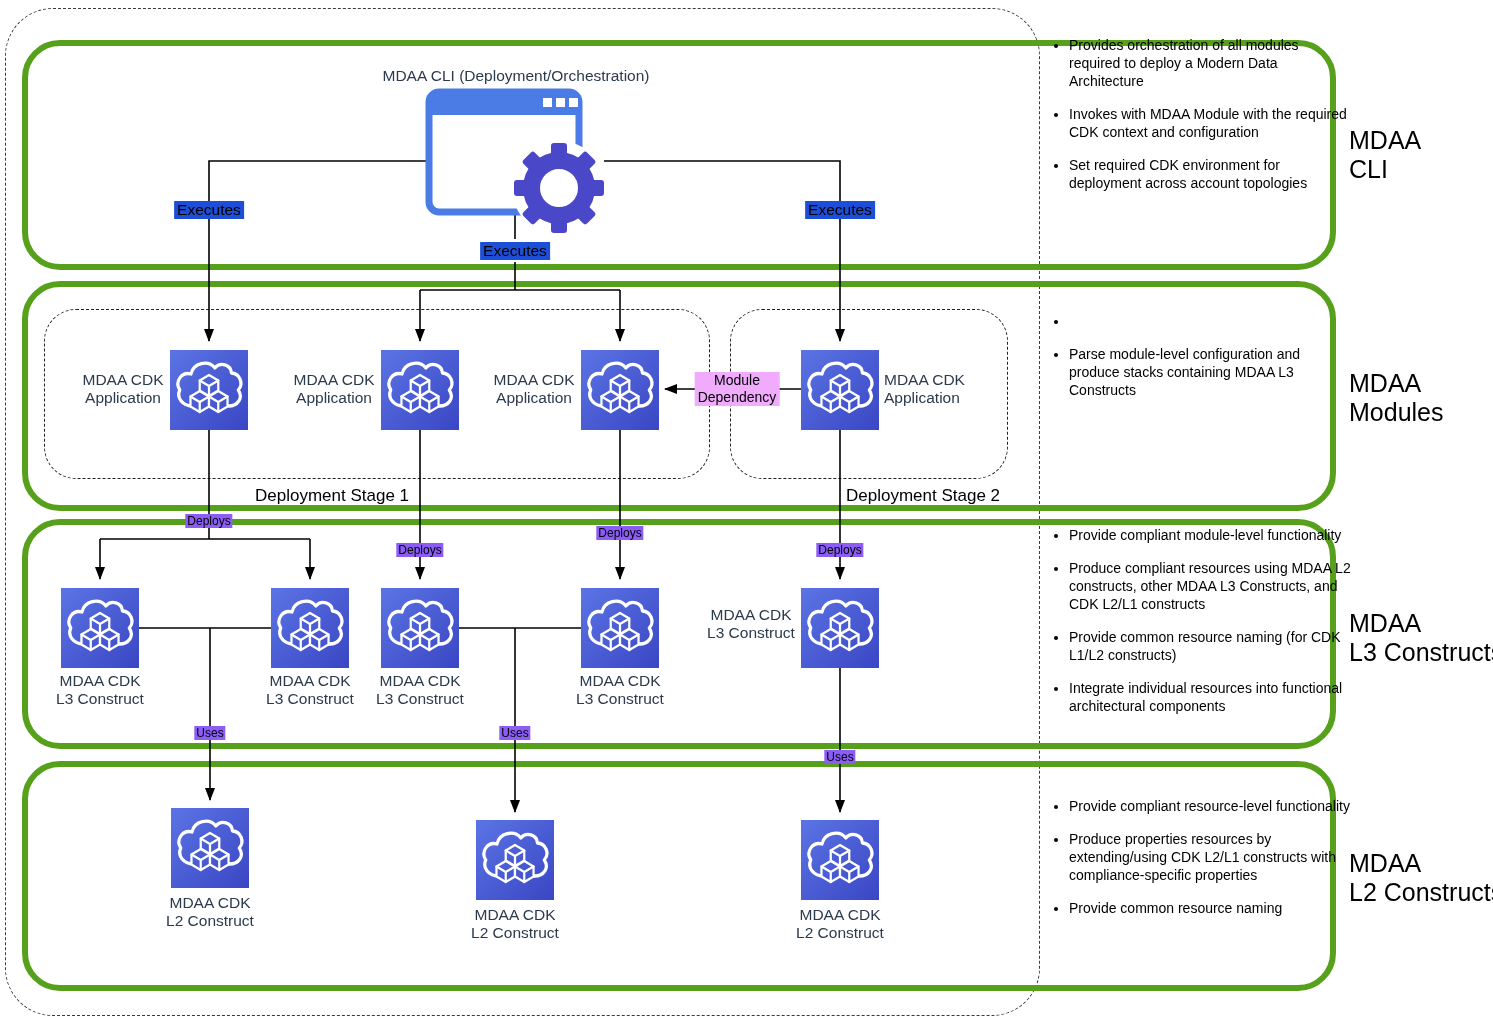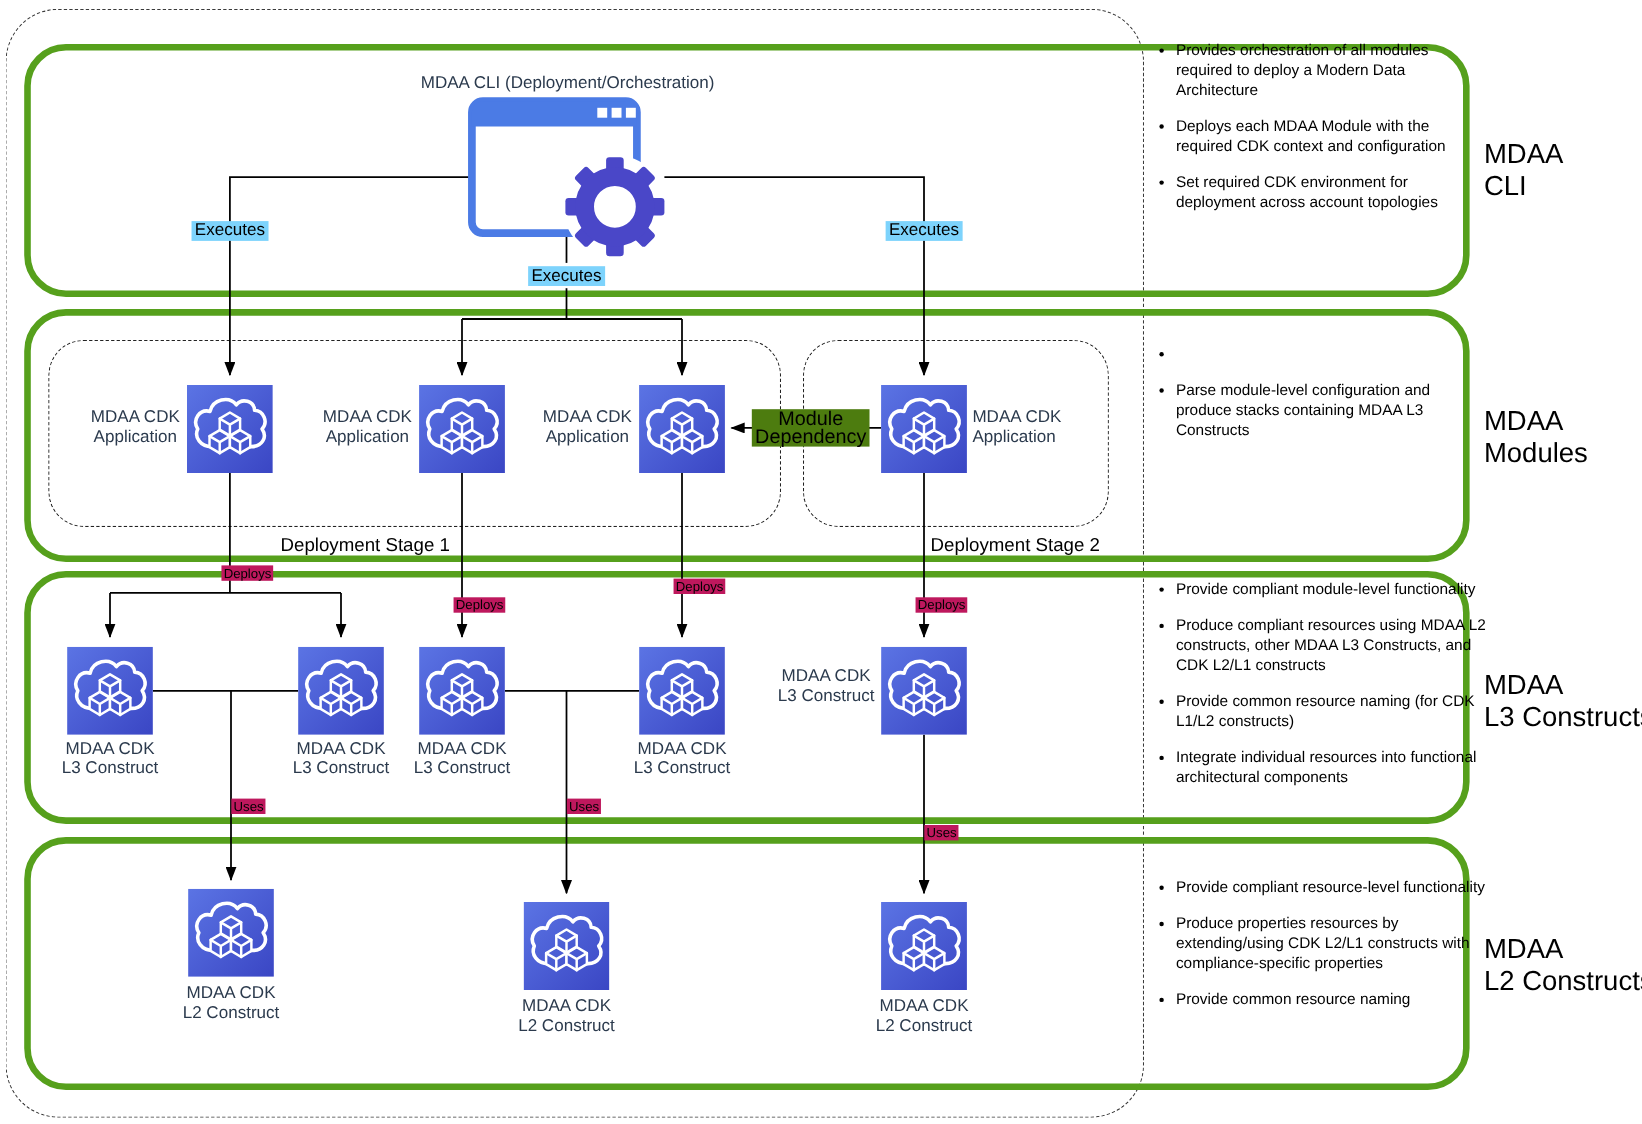--- a/index.html
+++ b/index.html
@@ -17,26 +17,26 @@
   .stage1{left:44px;width:666px;} .stage2{left:730px;width:278px;}
   
   #wires{left:0;top:0;width:1493px;height:1022px;z-index:2;}
   
   .cdk{width:78px;height:80px;z-index:3;}
   .cli-icon{left:419px;top:84px;width:190px;height:150px;z-index:3;}
   
   .node-label{font-size:15.5px;line-height:17.5px;color:#2b3a4d;text-align:center;z-index:4;}
   .diagram-title{font-size:15.5px;color:#2b3a4d;text-align:center;z-index:4;
     left:516px;top:67px;transform:translateX(-50%);white-space:nowrap;}
-  .edge-label{font-size:15.5px;background:#7dd3fc;padding:0 3px;z-index:4;
+  .edge-label{font-size:15.5px;background:#1d4ed8;padding:0 3px;z-index:4;
     transform:translateX(-50%);white-space:nowrap;}
-  .small-label{font-size:12px;background:#be185d;padding:0 2px;z-index:4;
-    transform:translateX(-50%);white-space:nowrap;margin-left:16px;}
+  .small-label{font-size:12px;background:#8b5cf6;padding:0 2px;z-index:4;
+    transform:translateX(-50%);white-space:nowrap;}
   .stage-label{font-size:17px;z-index:4;transform:translateX(-50%);white-space:nowrap;}
-  .dep-label{font-size:18px;line-height:17px;background:#4d7c0f;padding:0 3px;z-index:4;
+  .dep-label{font-size:14px;line-height:17px;background:#f0abfc;padding:0 3px;z-index:4;
     transform:translateX(-50%);text-align:center;}
   
   .section-title{font-size:25px;line-height:29px;z-index:4;white-space:nowrap;}
   .bullets{left:1052px;width:284px;z-index:4;margin:0;padding-left:17px;
     font-size:14px;line-height:18px;list-style:disc outside;}
   .bullets>li{margin-bottom:15px;}
   .bullets ul{list-style:circle outside;margin:6px 0 0 0;padding-left:27px;}
   .bullets ul li{margin-bottom:6px;}
 </style>
 </head>
@@ -248,21 +248,21 @@
   <div>MDAA</div>
     <div>L3 Constructs</div>
 </div>
 <div class="abs section-title" style="left:1349px;top:849px">
   <div>MDAA</div>
     <div>L2 Constructs</div>
 </div>
 
 <ul class="abs bullets" style="top:36px">
   <li>Provides orchestration of all modules required to deploy a Modern Data Architecture</li>
-  <li>Deploys each MDAA Module with the required CDK context and configuration</li>
+  <li>Invokes with MDAA Module with the required CDK context and configuration</li>
   <li>Set required CDK environment for deployment across account topologies</li>
 </ul>
 
 <ul class="abs bullets" style="top:312px">
   <li>
   </li>
   <li>Parse module-level configuration and produce stacks containing MDAA L3 Constructs</li>
 </ul>
 
 <ul class="abs bullets" style="top:526px">

